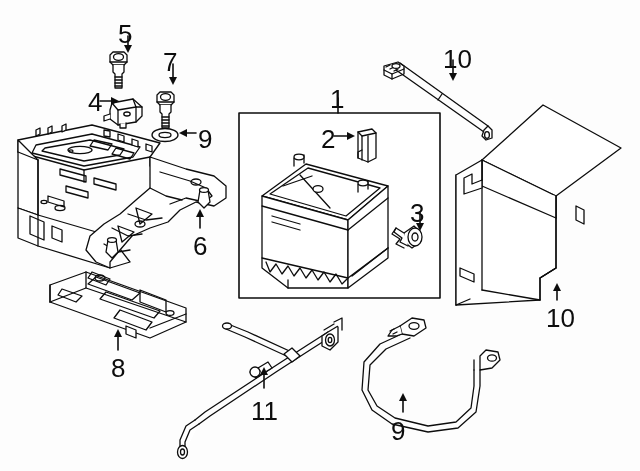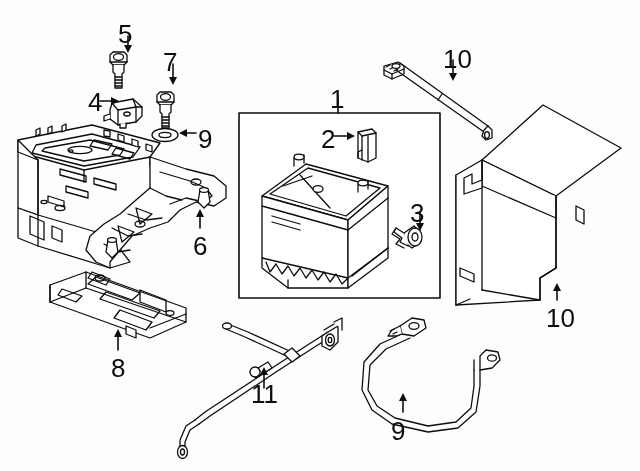--- a/index.html
+++ b/index.html
@@ -335,17 +335,17 @@
   <div class="callout" style="left:330px; top:86px;">1</div>
   <div class="callout" style="left:321px; top:126px;">2</div>
   <div class="callout" style="left:410px; top:200px;">3</div>
   <div class="callout" style="left:88px;  top:89px;">4</div>
   <div class="callout" style="left:118px; top:21px;">5</div>
   <div class="callout" style="left:193px; top:233px;">6</div>
   <div class="callout" style="left:163px; top:49px;">7</div>
   <div class="callout" style="left:111px; top:355px;">8</div>
   <div class="callout" style="left:198px; top:126px;">9</div>
   <div class="callout" style="left:546px; top:305px;">10</div>
-  <div class="callout" style="left:251px; top:381px;text-align:right;">11</div>
+  <div class="callout" style="left:251px; top:398px;text-align:right;">11</div>
   <div class="callout" style="left:443px; top:46px;">10</div>
   <div class="callout" style="left:391px; top:418px;">9</div>
 
 </div>
 
 </body></html>

